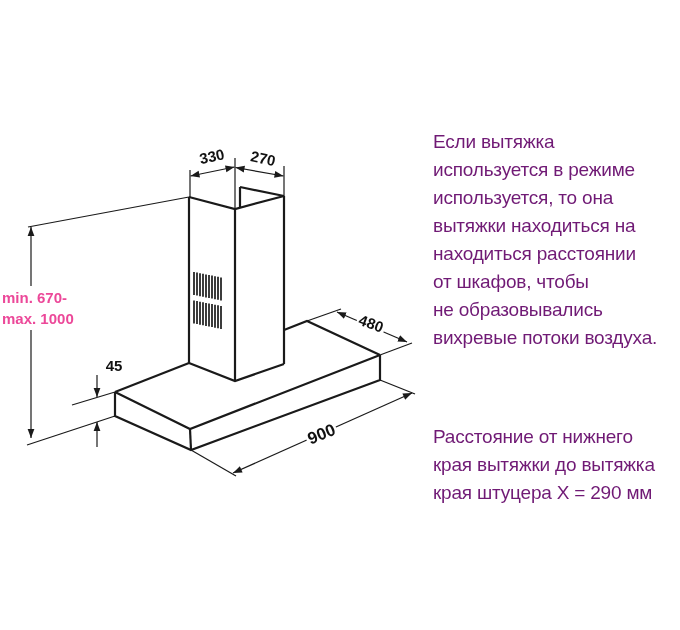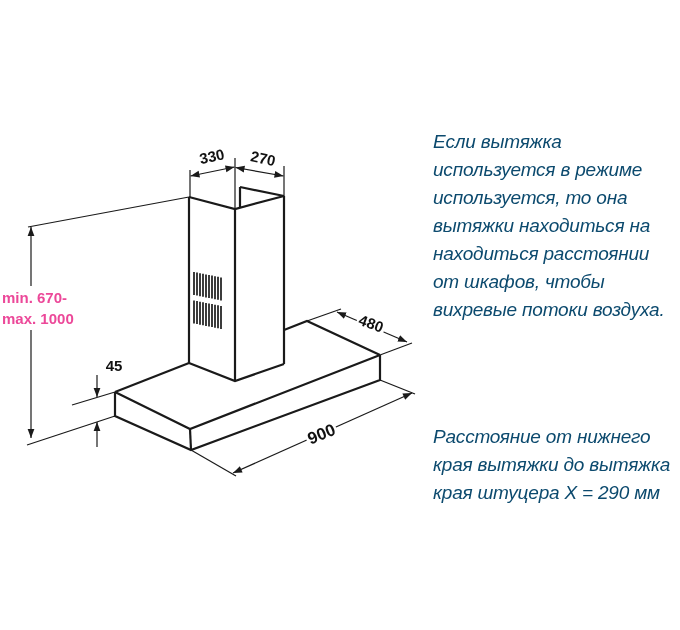--- a/index.html
+++ b/index.html
@@ -35,25 +35,24 @@
     font-weight:bold;
     font-size:15px;
     line-height:21px;
     color:#ec4899;
     background:#ffffff;
     padding:1px 3px 1px 1px;
     white-space:nowrap;
   }
   .note{
     position:absolute;
-    font-style:italic;
     font-size:19px;
     line-height:28px;
     letter-spacing:-0.2px;
-    color:#0c4a6e;
+    color:#701a75;
     white-space:nowrap;
   }
   .note-recirculation{left:433px;top:128px;}
   .note-distance{left:433px;top:423px;}
 </style>
 </head>
 <body>
 
 <div class="page">
 
@@ -124,20 +123,21 @@
     <div>max. 1000</div>
   </div>
 
   <div class="note note-recirculation">
     <div>Если вытяжка</div>
     <div>используется в режиме</div>
     <div>используется, то она</div>
     <div>вытяжки находиться на</div>
     <div>находиться расстоянии</div>
     <div>от шкафов, чтобы</div>
+    <div>не образовывались</div>
     <div>вихревые потоки воздуха.</div>
   </div>
 
   <div class="note note-distance">
     <div>Расстояние от нижнего</div>
     <div>края вытяжки до вытяжка</div>
     <div>края штуцера X = 290 мм</div>
   </div>
 
 </div>

